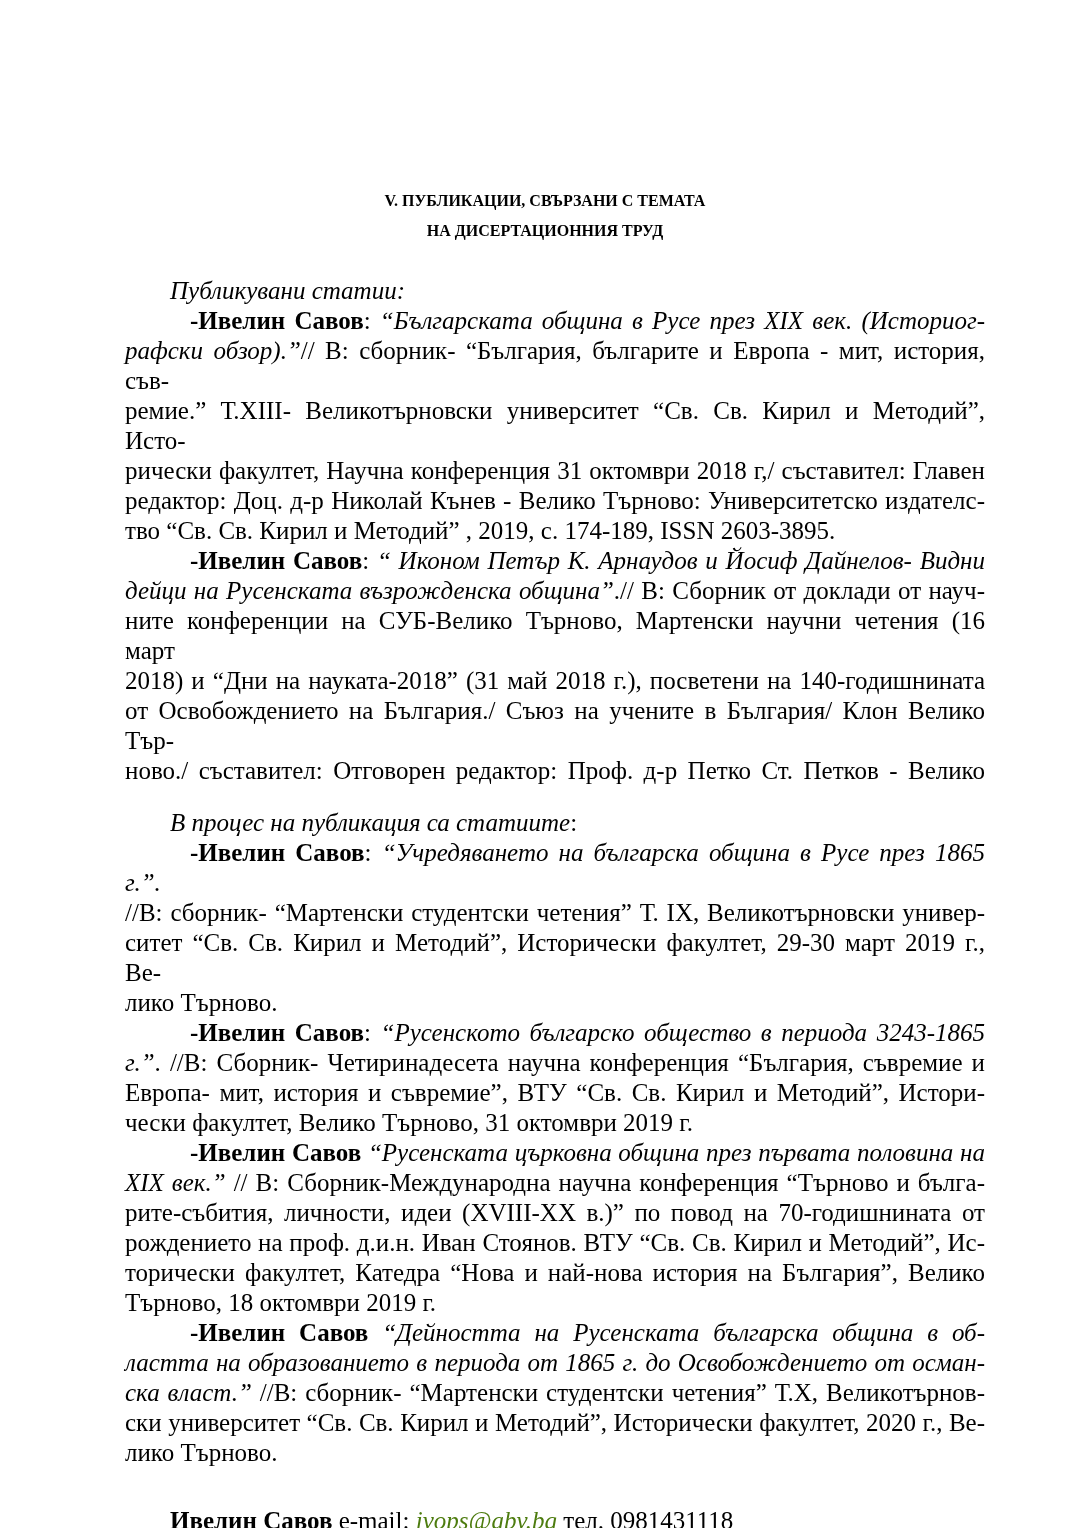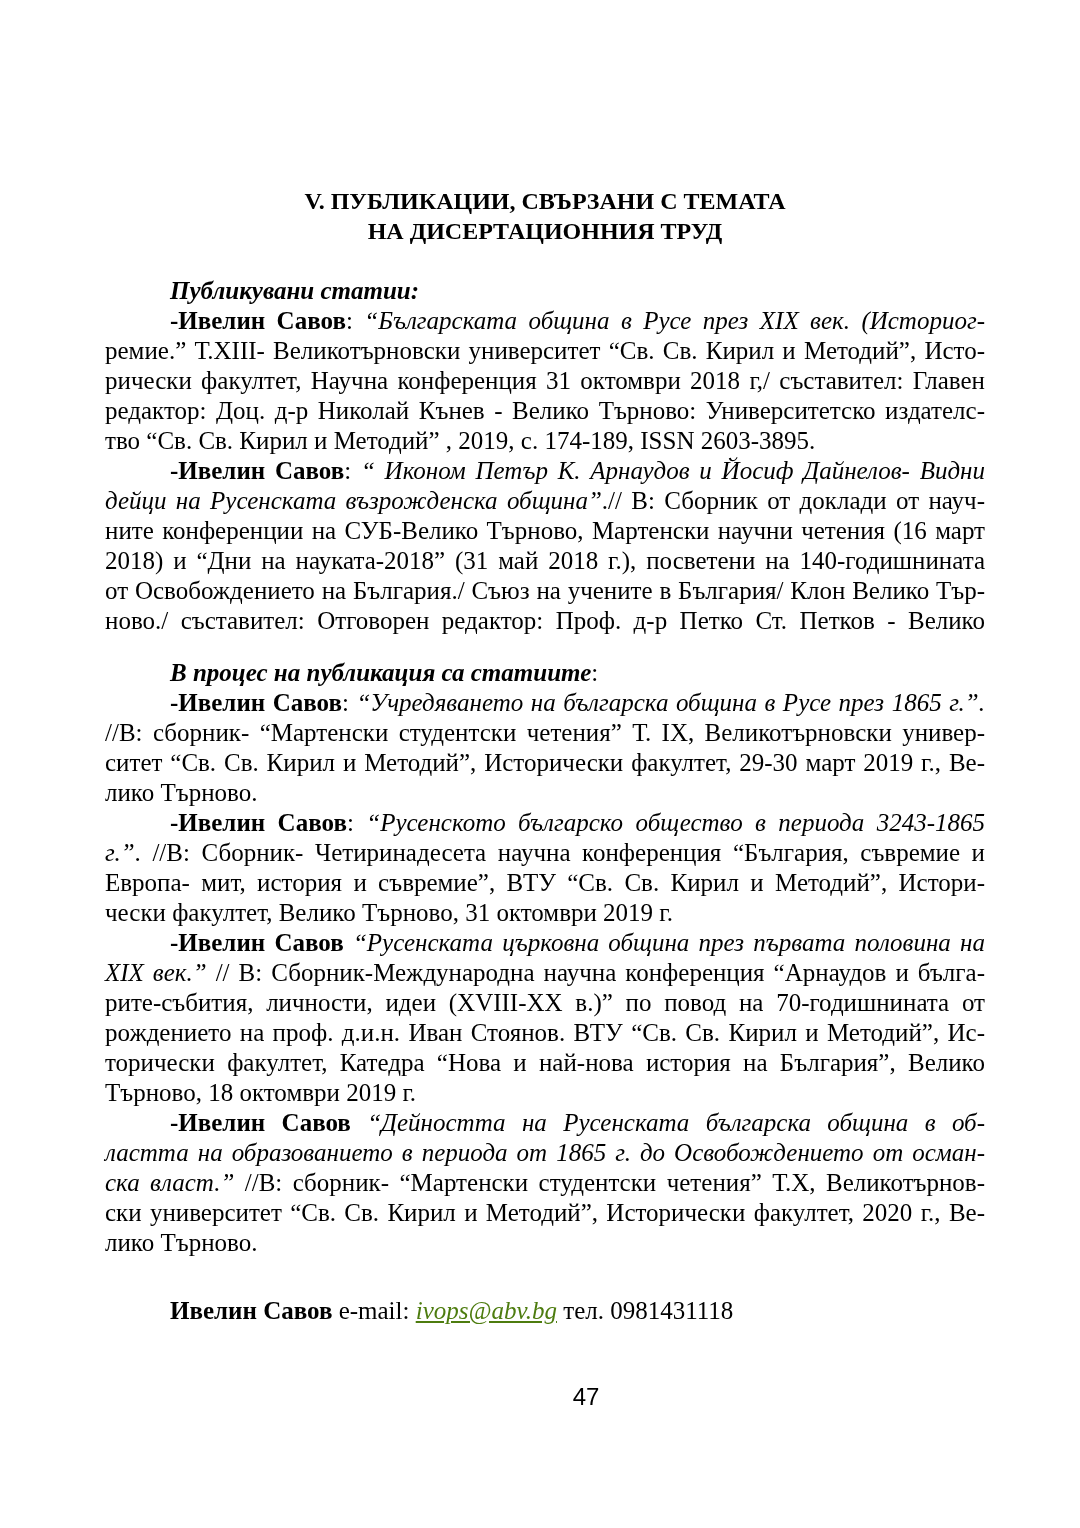--- a/index.html
+++ b/index.html
@@ -14,34 +14,35 @@
   .content {
     width: 880px;
     margin-left: 105px;
     padding-top: 186px;
     font-size: 25px;
     line-height: 30px;
   }
   .doc-title {
     text-align: center;
     font-weight: bold;
-    font-size: 24px;
+    font-size: 16px;
     margin-bottom: 30px;
   }
   .section + .section { margin-top: 22px; }
   .subheading { text-indent: 65px; text-align: left; }
   .line {
     text-align: justify;
     text-align-last: justify;
+    margin-left: 20px;
   }
   .line.first { text-indent: 65px; }
   .line.end { text-align-last: left; }
   .run.b  { font-weight: 700; }
   .run.i  { font-style: italic; }
-  .run.bi { font-weight: 700; font-style: italic; }
+  .run.bi { font-weight: 400; font-style: italic; }
   .contact { margin-top: 38px; text-indent: 65px; }
   .email-link { text-decoration: underline; cursor: pointer; }
   .page-number {
     margin-top: 56px;
     text-align: center;
     padding-left: 82px;
     font-family: "Liberation Sans", sans-serif;
     font-size: 24px;
   }
 </style>
@@ -53,20 +54,21 @@
   <div class="doc-title">
     <div>V. ПУБЛИКАЦИИ, СВЪРЗАНИ С ТЕМАТА</div>
     <div>НА ДИСЕРТАЦИОННИЯ ТРУД</div>
   </div>
 
   <div>
       <div class="section">
         <div class="subheading"><span class="run bi">Публикувани статии:</span></div>
         <div class="para">
           <div class="line first"><span class="run b">-Ивелин Савов</span><span class="run ">: </span><span class="run i">“Българската община в Русе през XIX век. (Историог-</span></div>
+          <div class="line"><span class="run i">рафски обзор).”</span><span class="run ">// В: сборник- “България, българите и Европа - мит, история, съв-</span></div>
           <div class="line"><span class="run ">ремие.” Т.XIII- Великотърновски университет “Св. Св. Кирил и Методий”, Исто-</span></div>
           <div class="line"><span class="run ">рически факултет, Научна конференция 31 октомври 2018 г,/ съставител: Главен</span></div>
           <div class="line"><span class="run ">редактор: Доц. д-р Николай Кънев - Велико Търново: Университетско издателс-</span></div>
           <div class="line end"><span class="run ">тво “Св. Св. Кирил и Методий” , 2019, с. 174-189, ISSN 2603-3895.</span></div>
         </div>
         <div class="para">
           <div class="line first"><span class="run b">-Ивелин Савов</span><span class="run ">: </span><span class="run i">“ Иконом Петър К. Арнаудов и Йосиф Дайнелов- Видни</span></div>
           <div class="line"><span class="run i">дейци на Русенската възрожденска община”</span><span class="run ">.// В: Сборник от доклади от науч-</span></div>
           <div class="line"><span class="run ">ните конференции на СУБ-Велико Търново, Мартенски научни четения (16 март</span></div>
           <div class="line"><span class="run ">2018) и “Дни на науката-2018” (31 май 2018 г.), посветени на 140-годишнината</span></div>
@@ -83,21 +85,21 @@
           <div class="line end"><span class="run ">лико Търново.</span></div>
         </div>
         <div class="para">
           <div class="line first"><span class="run b">-Ивелин Савов</span><span class="run ">: </span><span class="run i">“Русенското българско общество в периода 3243-1865</span></div>
           <div class="line"><span class="run i">г.”</span><span class="run ">. //В: Сборник- Четиринадесета научна конференция “България, съвремие и</span></div>
           <div class="line"><span class="run ">Европа- мит, история и съвремие”, ВТУ “Св. Св. Кирил и Методий”, Истори-</span></div>
           <div class="line end"><span class="run ">чески факултет, Велико Търново, 31 октомври 2019 г.</span></div>
         </div>
         <div class="para">
           <div class="line first"><span class="run b">-Ивелин Савов </span><span class="run i">“Русенската църковна община през първата половина на</span></div>
-          <div class="line"><span class="run i">XIX век.”</span><span class="run "> // В: Сборник-Международна научна конференция “Арнаудов и бълга-</span></div>
+          <div class="line"><span class="run i">XIX век.”</span><span class="run "> // В: Сборник-Международна научна конференция “Търново и бълга-</span></div>
           <div class="line"><span class="run ">рите-събития, личности, идеи (XVIII-XX в.)” по повод на 70-годишнината от</span></div>
           <div class="line"><span class="run ">рождението на проф. д.и.н. Иван Стоянов. ВТУ “Св. Св. Кирил и Методий”, Ис-</span></div>
           <div class="line"><span class="run ">торически факултет, Катедра “Нова и най-нова история на България”, Велико</span></div>
           <div class="line end"><span class="run ">Търново, 18 октомври 2019 г.</span></div>
         </div>
         <div class="para">
           <div class="line first"><span class="run b">-Ивелин Савов </span><span class="run i">“Дейността на Русенската българска община в об-</span></div>
           <div class="line"><span class="run i">ластта на образованието в периода от 1865 г. до Освобождението от осман-</span></div>
           <div class="line"><span class="run i">ска власт.”</span><span class="run "> //В: сборник- “Мартенски студентски четения” Т.Х, Великотърнов-</span></div>
           <div class="line"><span class="run ">ски университет “Св. Св. Кирил и Методий”, Исторически факултет, 2020 г., Ве-</span></div>

